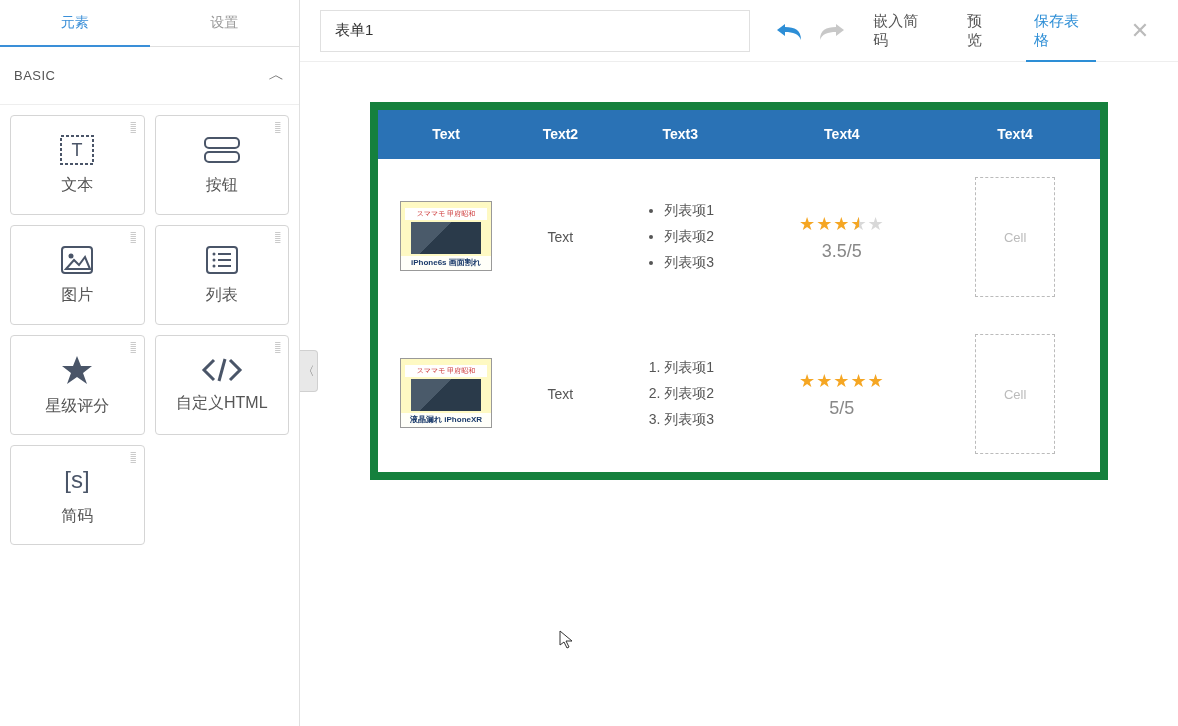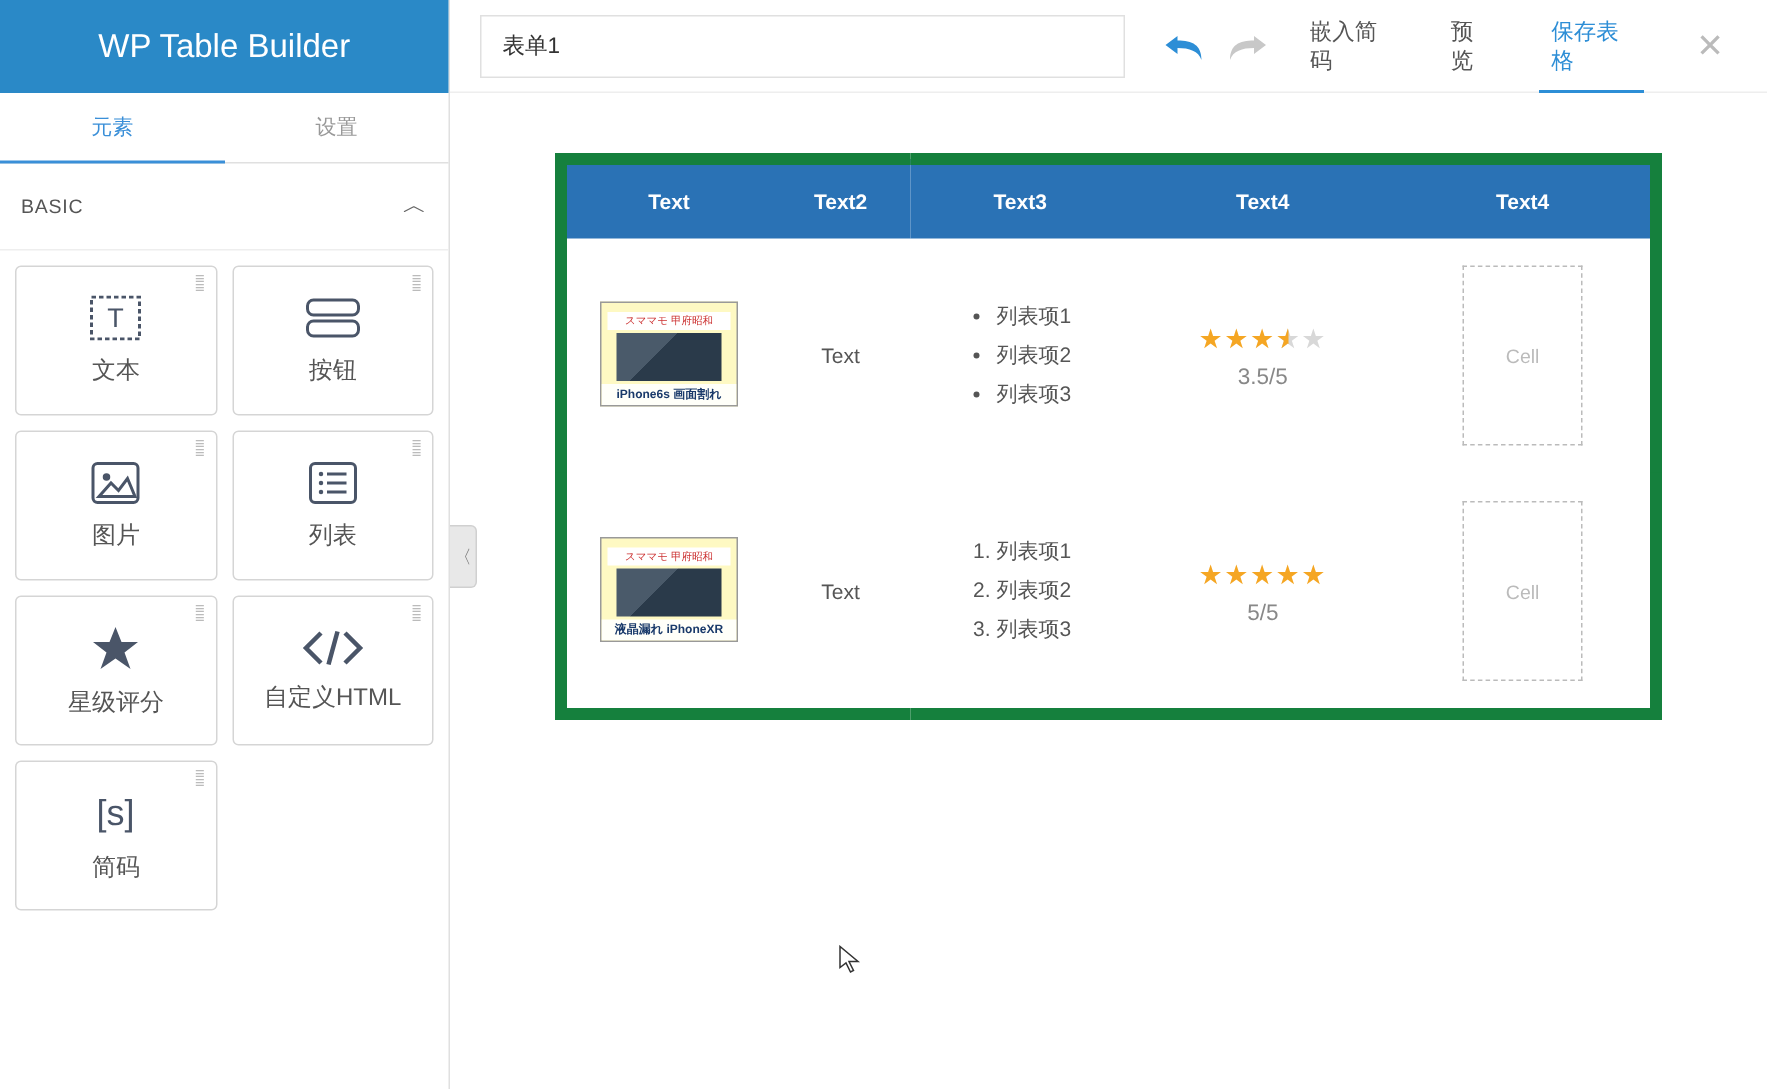--- a/index.html
+++ b/index.html
@@ -42,31 +42,30 @@
 .tbl td.imgcell { width:140px; }
 .thumb { width:92px; height:70px; background:#fef9c3; border:1px solid #999; display:inline-block; position:relative; overflow:hidden; }
 .thumb .band { position:absolute; top:6px; left:4px; right:4px; height:12px; background:#fff; font-size:7px; color:#c33; display:flex; align-items:center; justify-content:center; }
 .thumb .body1 { position:absolute; top:20px; left:10px; right:10px; bottom:16px; background:linear-gradient(135deg,#4a5a6a 40%,#2a3a4a 40%); }
 .thumb .cap { position:absolute; bottom:0; left:0; right:0; height:14px; background:rgba(255,255,255,0.9); font-size:8px; font-weight:700; color:#1a3a6a; display:flex; align-items:center; justify-content:center; }
 .lst { list-style:disc; text-align:left; display:inline-block; padding-left:18px; }
 .lst.ord { list-style:decimal; }
 .lst li { padding:4px 0; color:#555; }
 .stars { color:#f5a623; font-size:18px; letter-spacing:1px; }
 .stars .empty { color:#d8d8d8; }
-.rating-txt { color:#888; font-size:15px; margin-top:6px; }
+.rating-txt { color:#888; font-size:18px; margin-top:6px; }
 .cellph { border:1px dashed #bbb; color:#bbb; font-size:13px; width:80px; height:120px; display:inline-flex; align-items:center; justify-content:center; }
 
 .cursor { position:absolute; left:559px; top:630px; pointer-events:none; }
 </style>
 </head>
 <body>
 
 <div class="app">
   <div class="sidebar">
-    <div class="logo">WP Table Builder</div>
     <div class="tabs">
       <div class="tab active">元素</div>
       <div class="tab">设置</div>
     </div>
     <div class="section-hdr">
       <span>BASIC</span>
       <span class="chev">︿</span>
     </div>
     <div class="elements">
 

